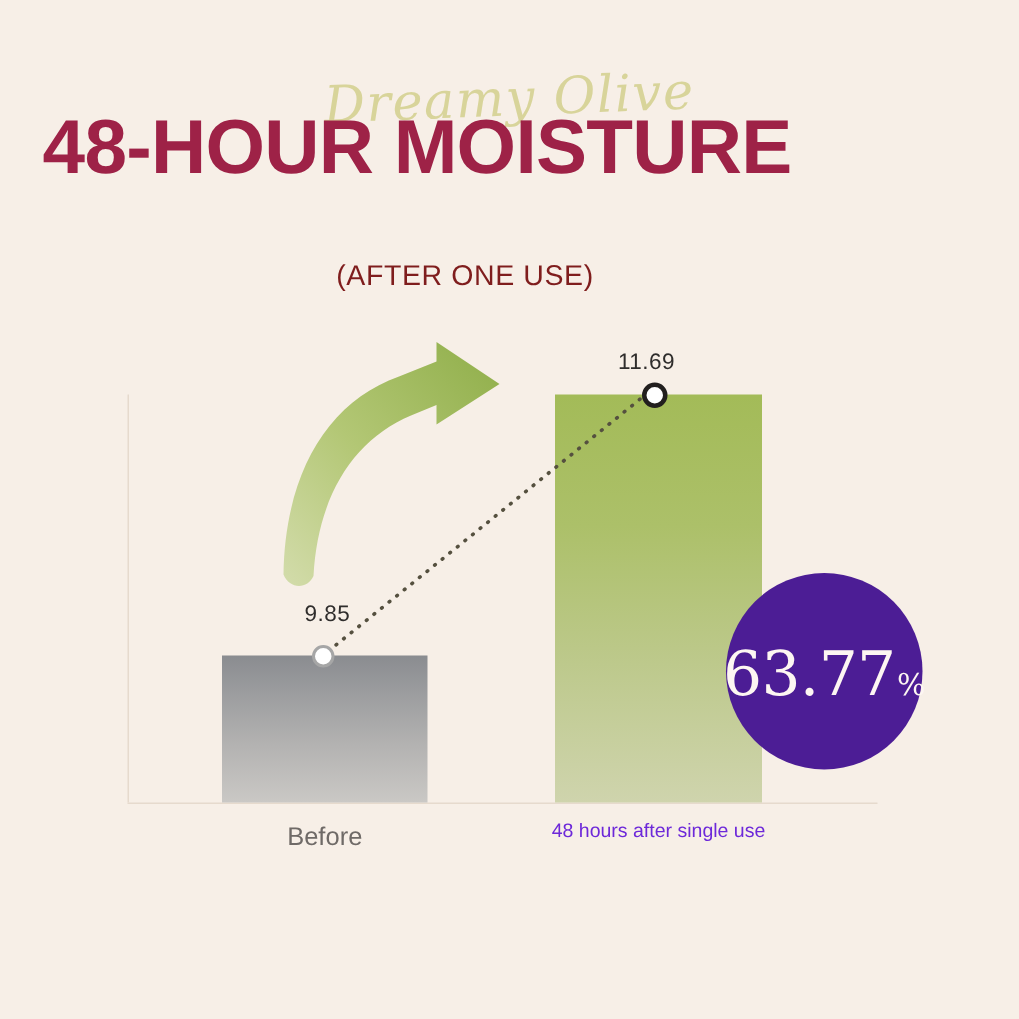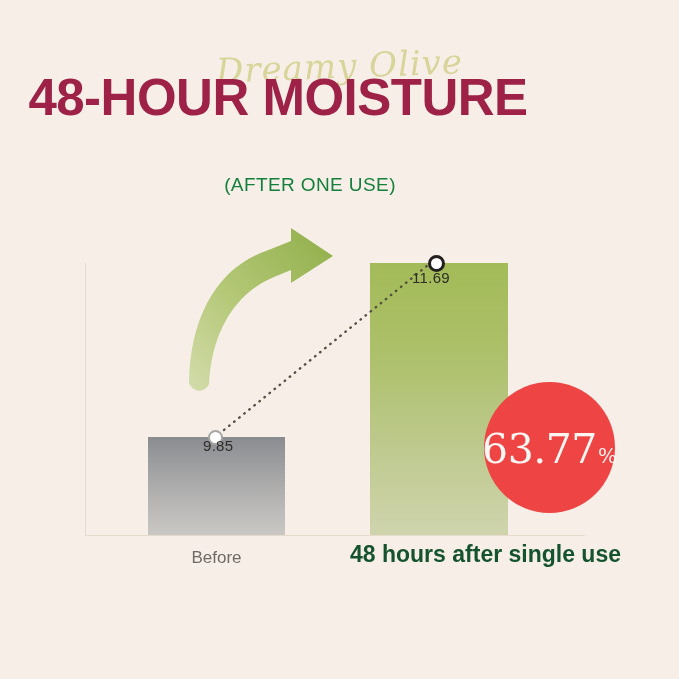--- a/index.html
+++ b/index.html
@@ -56,21 +56,21 @@
     color: #9e2247;
   }
   .subtitle {
     position: absolute;
     top: 174px;
     left: 0;
     width: 620px;
     text-align: center;
     font-size: 19px;
     letter-spacing: 0.4px;
-    color: #15803d;
+    color: #7f1d1d;
     z-index: 3;
   }
 
   
   .chart-area {
     position: absolute;
     left: 0;
     top: 0;
     width: 679px;
     height: 679px;
@@ -112,21 +112,20 @@
     background: linear-gradient(180deg, #a3bb58 0%, #acc069 32%, #bdc98c 66%, #cfd4ad 100%);
   }
 
   
   .value-label {
     position: absolute;
     font-size: 15px;
     color: #2f2d2c;
     letter-spacing: 0.3px;
     white-space: nowrap;
-    margin-top: 36px;
   }
   .value-before { left: 203px; top: 401px; }
   .value-after  { left: 412px; top: 233px; }
 
   
   .marker {
     position: absolute;
     border-radius: 50%;
     background: #ffffff;
     box-sizing: border-box;
@@ -156,35 +155,35 @@
     left: 148px;
     top: 548px;
     width: 137px;
     font-size: 17px;
     color: #6f6a67;
   }
   .xlabel-after {
     left: 350px;
     top: 543px;
     width: 178px;
-    font-size: 23px;
-    font-weight: bold;
+    font-size: 13px;
+    font-weight: normal;
     line-height: 22px;
-    color: #14532d;
+    color: #6d28d9;
   }
 
   
   .badge {
     position: absolute;
     left: 484px;
     top: 382px;
     width: 131px;
     height: 131px;
     border-radius: 50%;
-    background: #ef4444;
+    background: #4c1d95;
     z-index: 5;
     display: flex;
     flex-direction: column;
     align-items: center;
     justify-content: center;
   }
   .badge-number-row {
     display: flex;
     align-items: baseline;
     color: #fdf6f2;

